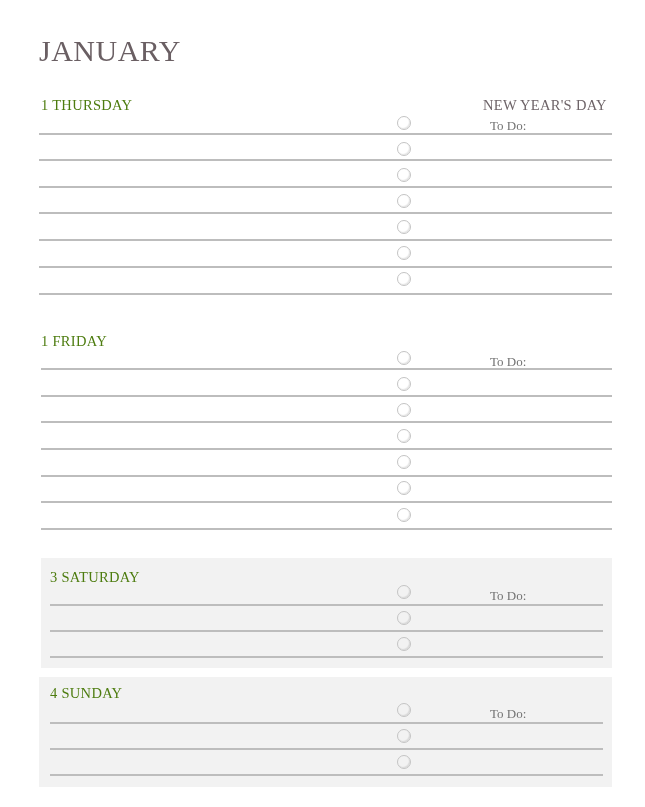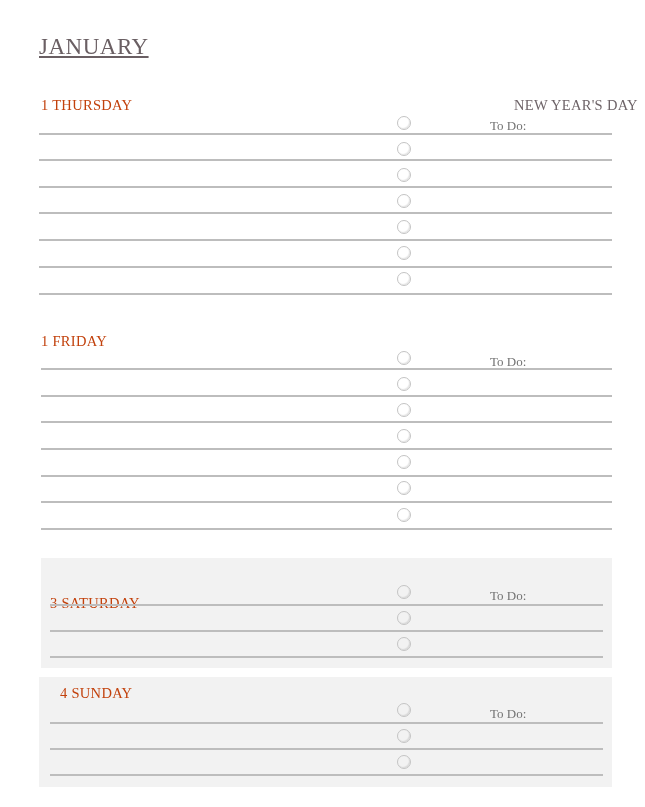--- a/index.html
+++ b/index.html
@@ -1,21 +1,21 @@
 <!DOCTYPE html>
 <html><head>
   <meta charset="utf-8">
   <style>
     html, body { margin: 0; padding: 0; background: #ffffff; }
     body { width: 645px; height: 807px; position: relative; overflow: hidden;
       font-family: "Liberation Serif", "DejaVu Serif", serif; color: #6e6468; }
     .abs { position: absolute; }
-    .month-title { left: 39px; top: 34px; font-size: 23px; letter-spacing: 0.5px; color: #6a5f63; text-decoration: underline; }
-    .day-label { font-size: 14.5px; letter-spacing: 0.3px; color: #c2410c; white-space: nowrap; }
-    .holiday { font-size: 14.5px; letter-spacing: 0.3px; color: #6e6468; white-space: nowrap; margin-left: 31px; }
+    .month-title { left: 39px; top: 34px; font-size: 30px; letter-spacing: 0.5px; color: #6a5f63; }
+    .day-label { font-size: 14.5px; letter-spacing: 0.3px; color: #4d7c0f; white-space: nowrap; }
+    .holiday { font-size: 14.5px; letter-spacing: 0.3px; color: #6e6468; white-space: nowrap; }
     .todo-label { font-size: 13px; color: #737373; white-space: nowrap; }
     .rule { height: 2px; background: #bdbdbd; }
     .circle { width: 14px; height: 14px; border-radius: 50%; border: 1px solid #c4c4c4;
       box-shadow: inset -1px -1px 1px rgba(0,0,0,0.10); background: transparent; box-sizing: border-box; }
     .shaded { background: #f2f2f2; }
   </style>
 </head>
 <body>
 
 <div>
@@ -57,31 +57,31 @@
     <div class="abs rule" style="left:41px; top:448px; width:571px;"></div>
     <div class="abs circle" style="left:397px; top:455px;"></div>
     <div class="abs rule" style="left:41px; top:475px; width:571px;"></div>
     <div class="abs circle" style="left:397px; top:481px;"></div>
     <div class="abs rule" style="left:41px; top:501px; width:571px;"></div>
     <div class="abs circle" style="left:397px; top:508px;"></div>
     <div class="abs rule" style="left:41px; top:528px; width:571px;"></div>
   </section>
 
   <section class="abs shaded" style="left:41px; top:558px; width:571px; height:110px;"></section>
-  <div class="abs day-label" style="left:50px; top:569px;margin-top:26px;">3 SATURDAY</div>
+  <div class="abs day-label" style="left:50px; top:569px;">3 SATURDAY</div>
   <div class="abs todo-label" style="left:490px; top:588px;">To Do:</div>
   <div class="abs circle" style="left:397px; top:585px;"></div>
   <div class="abs rule" style="left:50px; top:604px; width:553px;"></div>
   <div class="abs circle" style="left:397px; top:611px;"></div>
   <div class="abs rule" style="left:50px; top:630px; width:553px;"></div>
   <div class="abs circle" style="left:397px; top:637px;"></div>
   <div class="abs rule" style="left:50px; top:656px; width:553px;"></div>
 
   <section class="abs shaded" style="left:39px; top:677px; width:573px; height:110px;"></section>
-  <div class="abs day-label" style="left:60px; top:685px;">4 SUNDAY</div>
+  <div class="abs day-label" style="left:50px; top:685px;">4 SUNDAY</div>
   <div class="abs todo-label" style="left:490px; top:706px;">To Do:</div>
   <div class="abs circle" style="left:397px; top:703px;"></div>
   <div class="abs rule" style="left:50px; top:722px; width:553px;"></div>
   <div class="abs circle" style="left:397px; top:729px;"></div>
   <div class="abs rule" style="left:50px; top:748px; width:553px;"></div>
   <div class="abs circle" style="left:397px; top:755px;"></div>
   <div class="abs rule" style="left:50px; top:774px; width:553px;"></div>
 
 </div>
 

